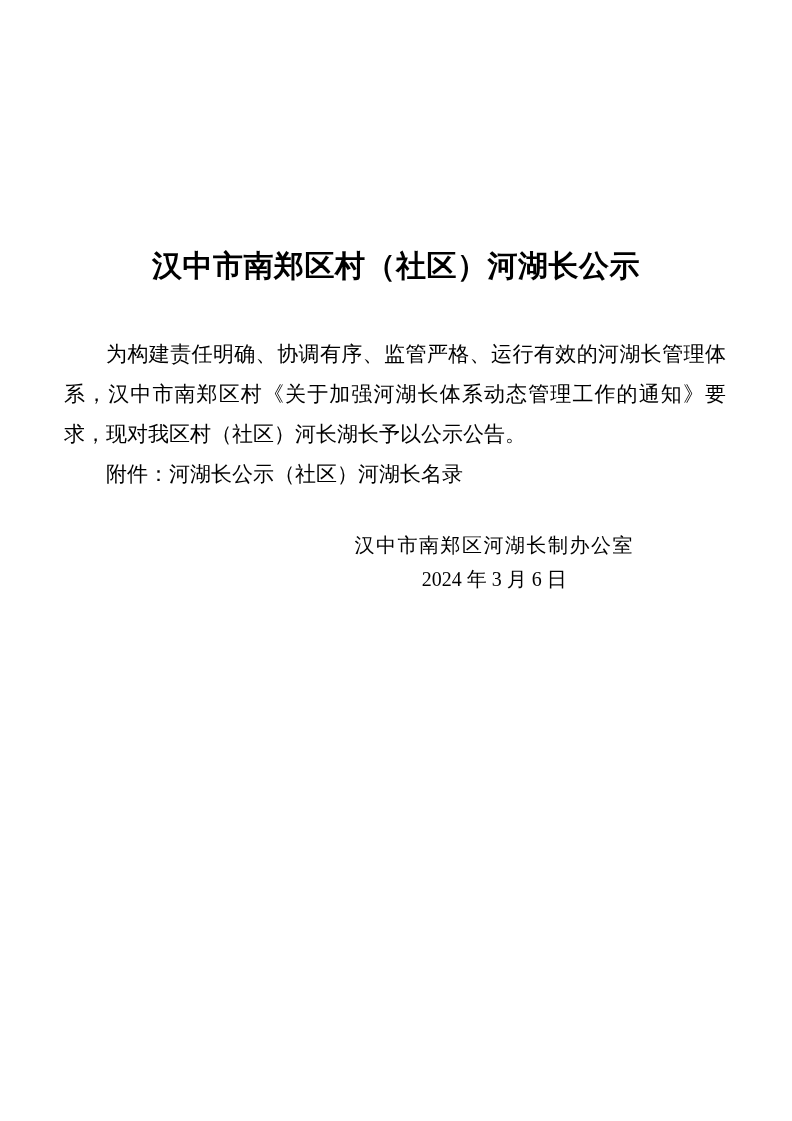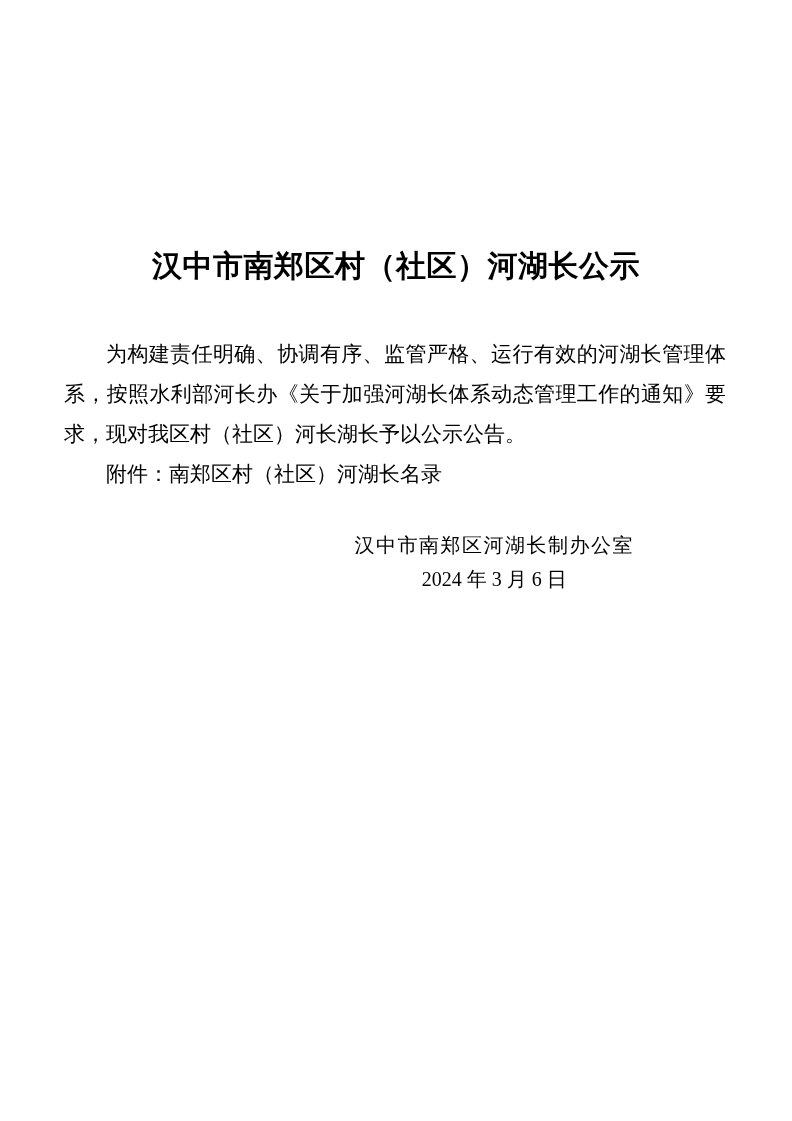--- a/index.html
+++ b/index.html
@@ -55,21 +55,21 @@
   .sign-date {
     white-space: nowrap;
   }
 </style>
 </head>
 <body>
 
 <div class="page">
   <h1 class="doc-title">汉中市南郑区村（社区）河湖长公示</h1>
 
-  <p class="doc-paragraph">为构建责任明确、协调有序、监管严格、运行有效的河湖长管理体系，按照水利部河长办《关于加强河湖长体系动态管理工作的通知》要求，现对我区村（社区）河长湖长予以公示公告。</p>
+  <p class="doc-paragraph">为构建责任明确、协调有序、监管严格、运行有效的河湖长管理体系，汉中市南郑区村《关于加强河湖长体系动态管理工作的通知》要求，现对我区村（社区）河长湖长予以公示公告。</p>
 
-  <p class="doc-attachment">附件：南郑区村（社区）河湖长名录</p>
+  <p class="doc-attachment">附件：河湖长公示（社区）河湖长名录</p>
 
   <div class="sign-block">
     <div class="sign-org">汉中市南郑区河湖长制办公室</div>
     <div class="sign-date">2024 年 3 月 6 日</div>
   </div>
 </div>
 
 </body></html>

